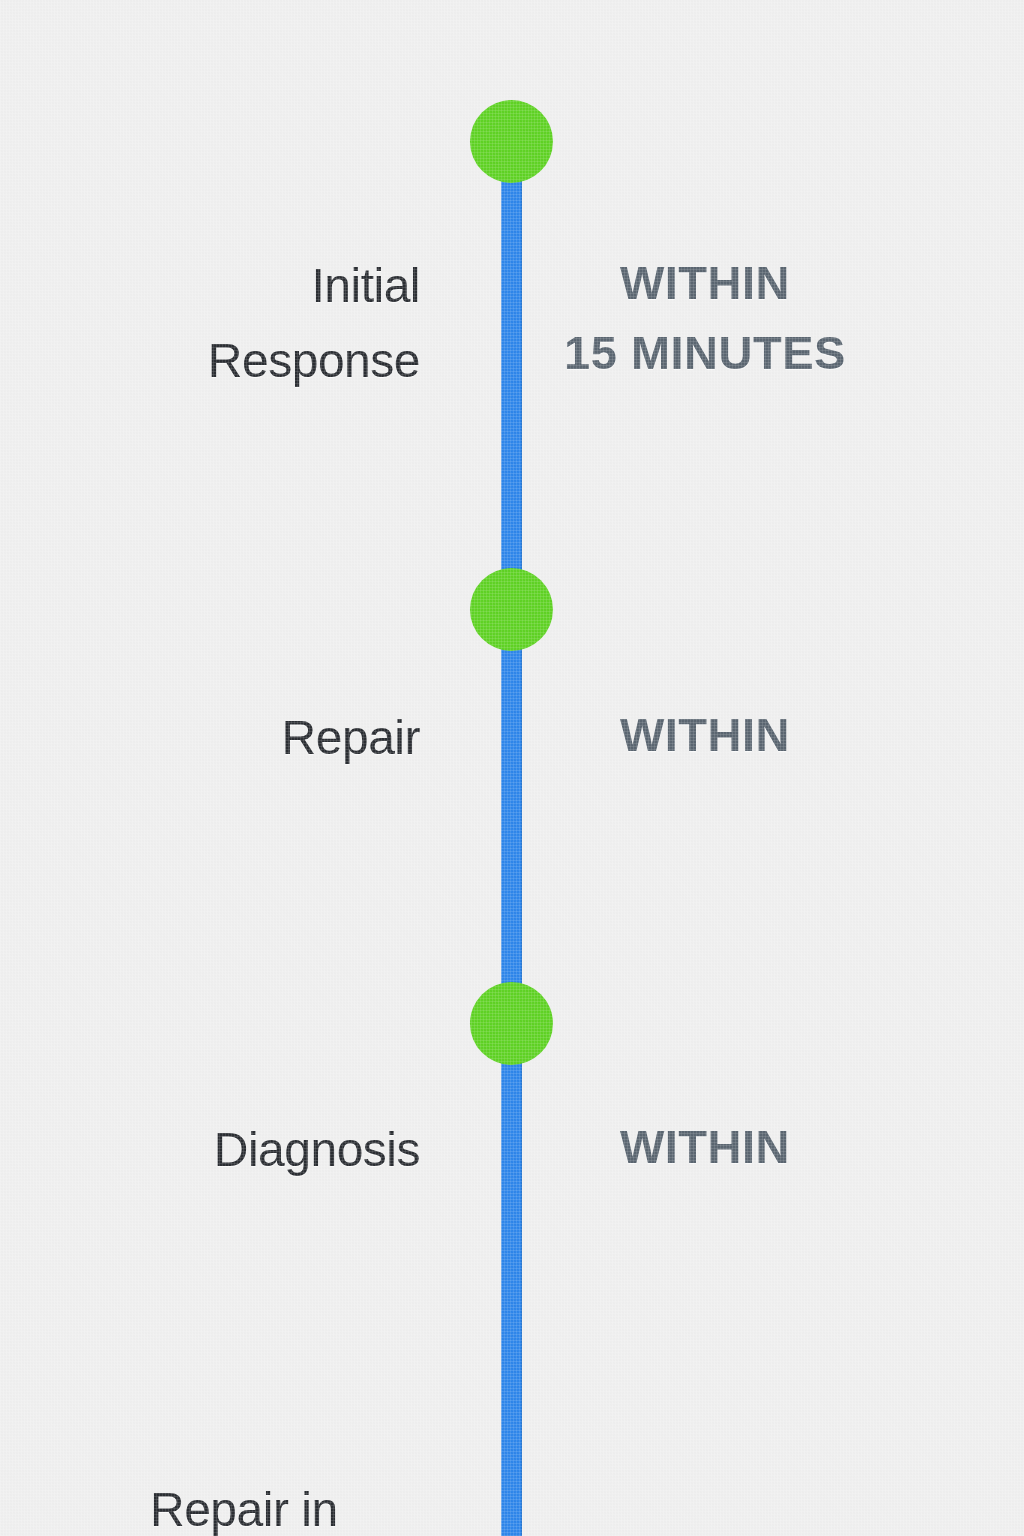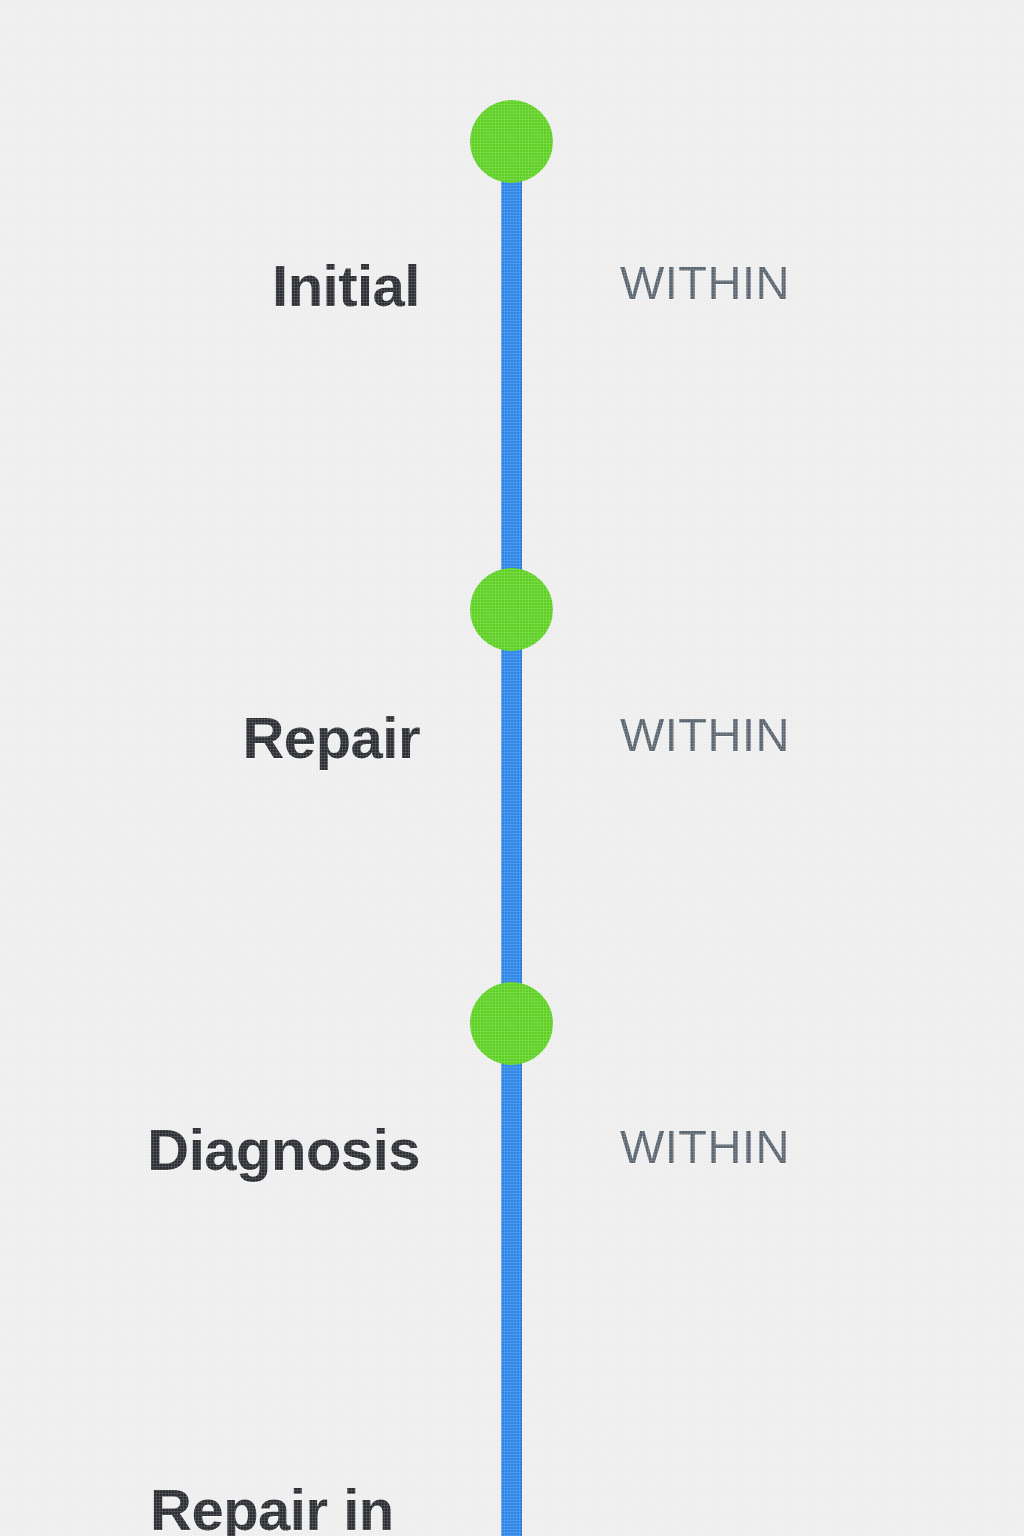--- a/index.html
+++ b/index.html
@@ -73,40 +73,40 @@
   .timeline-row.r1 { top: 700px; }
   .timeline-row.r2 { top: 1112px; }
   .timeline-row.r3 { top: 1472px; }
 
   .row-stage-label {
     position: absolute;
     left: 0;
     width: 420px;
     text-align: right;
     color: #2a2d32;
-    font-weight: bold;
-    font-size: 58px;
+    font-weight: normal;
+    font-size: 48px;
     line-height: 75px;
     letter-spacing: -0.5px;
     text-shadow: 0 1px 1px rgba(255,255,255,0.85);
   }
   
   .timeline-row.r3 .row-stage-label {
     left: 150px;
     width: 420px;
     text-align: left;
   }
 
   .row-sla-value {
     position: absolute;
     left: 545px;
     width: 320px;
     text-align: center;
     color: #5a6570;
-    font-weight: normal;
+    font-weight: bold;
     font-size: 47px;
     line-height: 70px;
     letter-spacing: 0.5px;
     text-shadow: 0 1px 1px rgba(255,255,255,0.8);
   }
   .row-sla-value .sla-line { display: block; }
 </style>
 </head>
 <body>
 
@@ -114,23 +114,25 @@
 
   <div class="timeline-spine"></div>
 
   <div class="timeline-node n0"></div>
   <div class="timeline-node n1"></div>
   <div class="timeline-node n2"></div>
 
   <div class="timeline-row r0">
     <div class="row-stage-label">
       <span class="stage-line">Initial</span><br>
+      <span class="stage-line">Response</span>
     </div>
     <div class="row-sla-value">
       <span class="sla-line">WITHIN</span>
+      <span class="sla-line">15 MINUTES</span>
     </div>
   </div>
 
   <div class="timeline-row r1">
     <div class="row-stage-label">
       <span class="stage-line">Repair</span>
     </div>
     <div class="row-sla-value">
       <span class="sla-line">WITHIN</span>
     </div>

